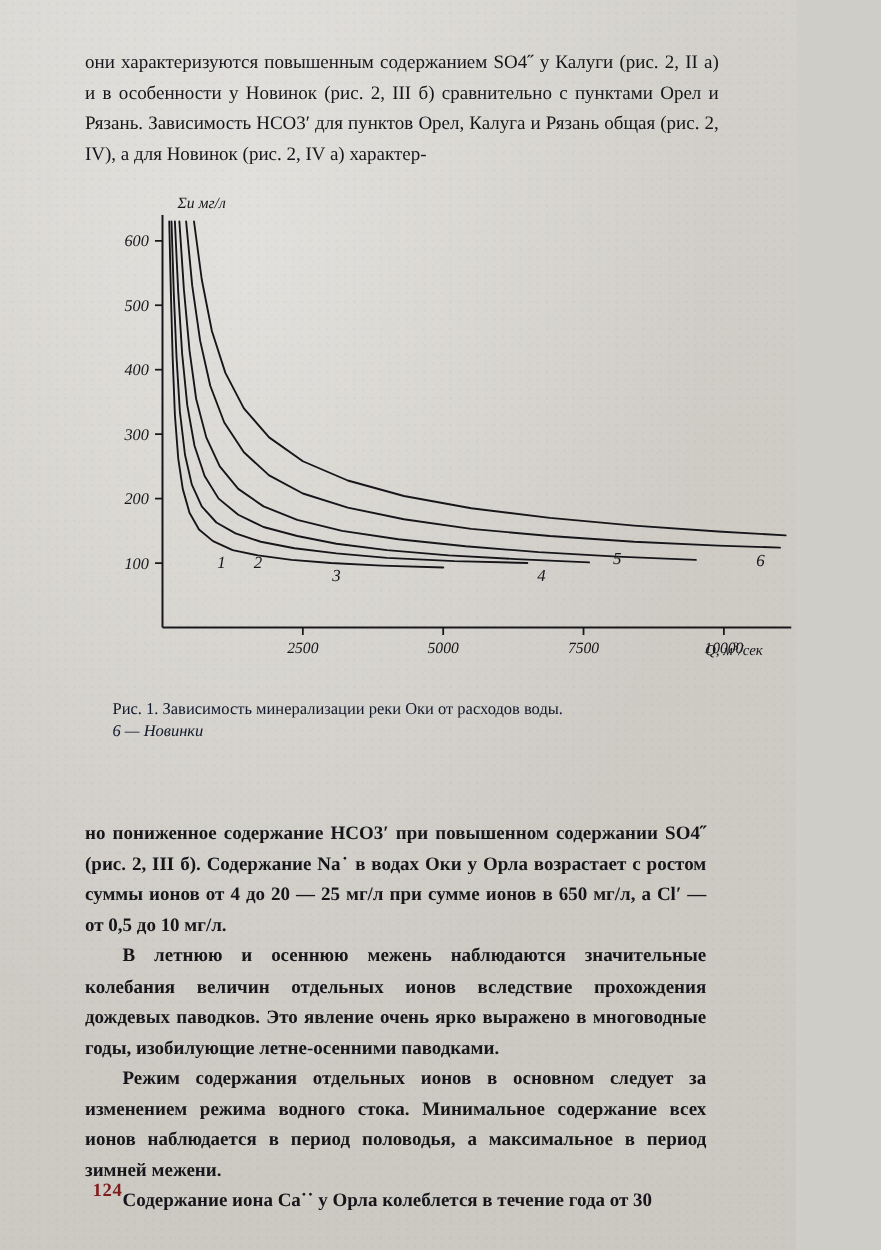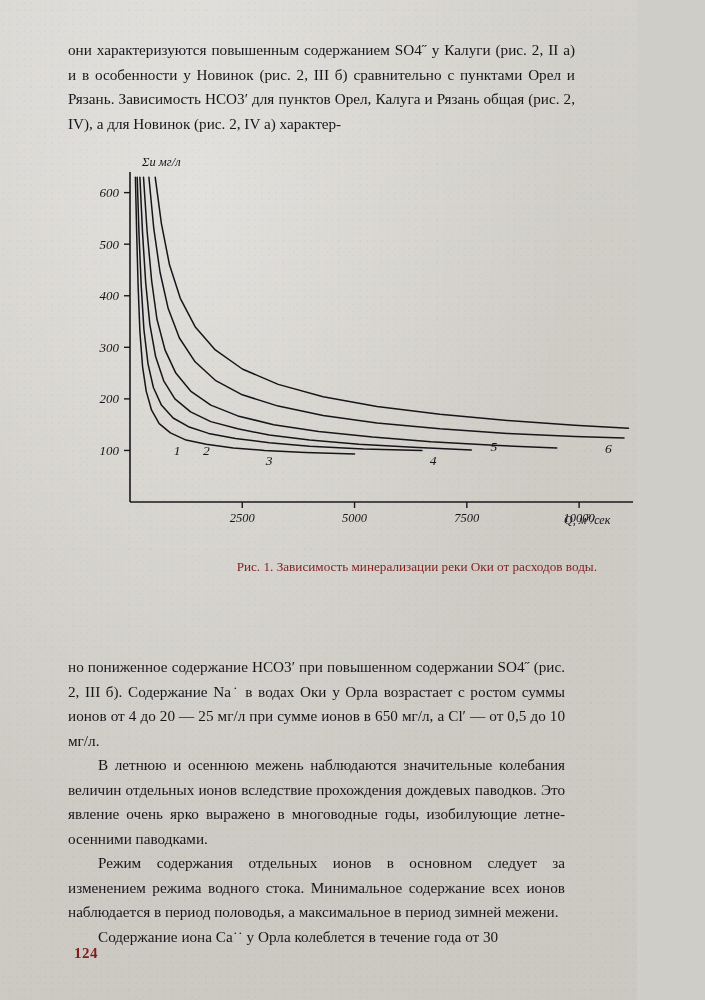--- a/index.html
+++ b/index.html
@@ -44,28 +44,28 @@
   }
   .plot{
     position:absolute;
     left:0;top:0;width:575px;height:400px;
   }
   .figcap{
     position:absolute;
     left:90px;right:40px;top:558px;
     font-size:13.2px;
     line-height:18px;
-    text-align:right;
-    color:#7f1d1d;
+    text-align:left;
+    color:#0f172a;
   }
   .figcap .it{font-style:italic;}
 
   .body2{
     position:absolute;
-    left:68px;right:72px;top:655px;
+    left:68px;right:72px;top:655px;font-weight:bold;
   }
   .pageno{
     position:absolute;
     left:74px;top:945px;
     font-size:15px;
     font-weight:bold;
     letter-spacing:0.5px;
     color:#7f1d1d;
   }
   
@@ -142,20 +142,21 @@
           <text x="540.2991071428571" y="302.5" text-anchor="middle" font-family="Liberation Serif, serif" font-style="italic" font-size="13.5" fill="#15151a">6</text>
         </g>
 
       <text id="ylabel" x="74" y="16" font-family="Liberation Serif, serif" font-style="italic" font-size="12.5" fill="#15151a">Σи  мг/л</text>
       <text id="xlabel" x="496" y="374" font-family="Liberation Serif, serif" font-style="italic" font-size="12" fill="#15151a"><tspan>Q, м</tspan><tspan dy="-4" font-size="9">3</tspan><tspan dy="4">/сек</tspan></text>
     </svg>
   </div>
 
   <div class="figcap">
     <div>Рис. 1. Зависимость минерализации реки Оки от расходов воды.</div>
+    <div class="it">6 — Новинки</div>
   </div>
 
   <div class="body2">
     <p>но пониженное содержание HCO3′ при повышенном содержании SO4˝ (рис. 2, III б). Содержание Na˙ в водах Оки у Орла возрастает с ростом суммы ионов от 4 до 20 — 25 мг/л при сумме ионов в 650 мг/л, а Cl′ — от 0,5 до 10 мг/л.</p>
     <p class="ind">В летнюю и осеннюю межень наблюдаются значительные колебания величин отдельных ионов вследствие прохождения дождевых паводков. Это явление очень ярко выражено в многоводные годы, изобилующие летне-осенними паводками.</p>
     <p class="ind">Режим содержания отдельных ионов в основном следует за изменением режима водного стока. Минимальное содержание всех ионов наблюдается в период половодья, а максимальное в период зимней межени.</p>
     <p class="ind">Содержание иона Са˙˙ у Орла колеблется в течение года от 30</p>
   </div>
 
   <div class="pageno">124</div>

